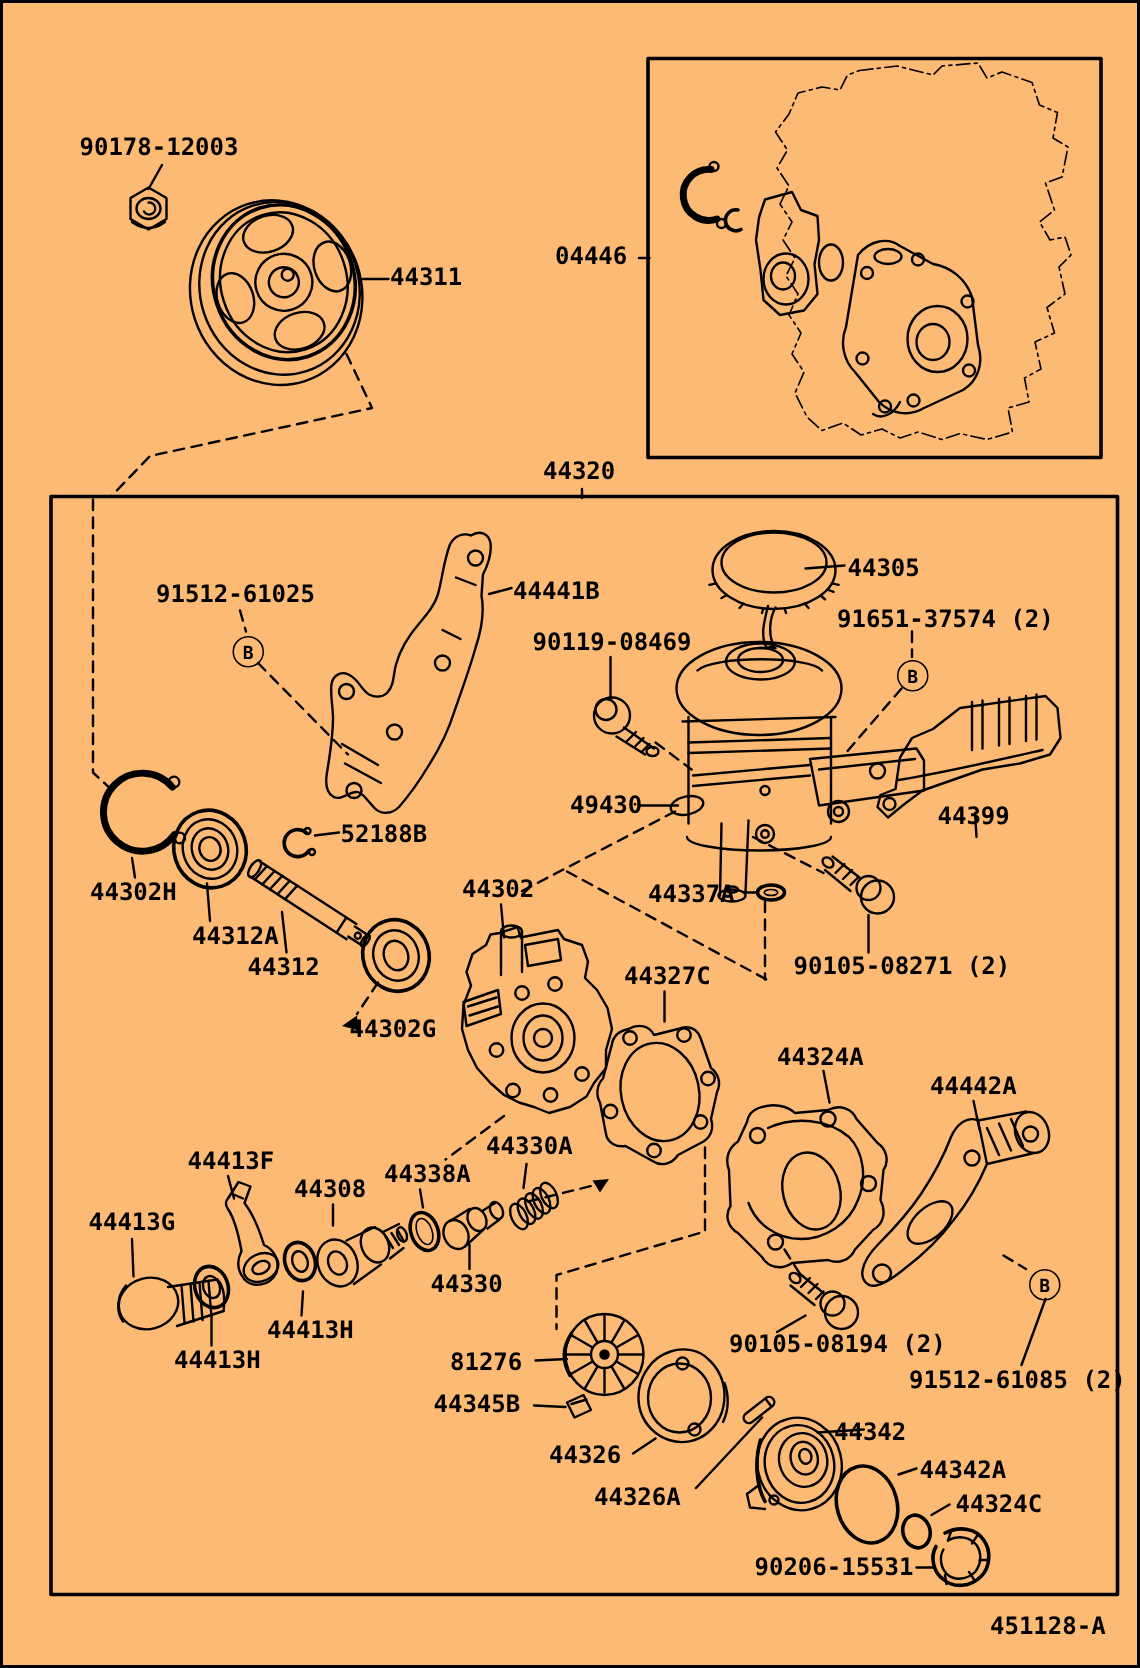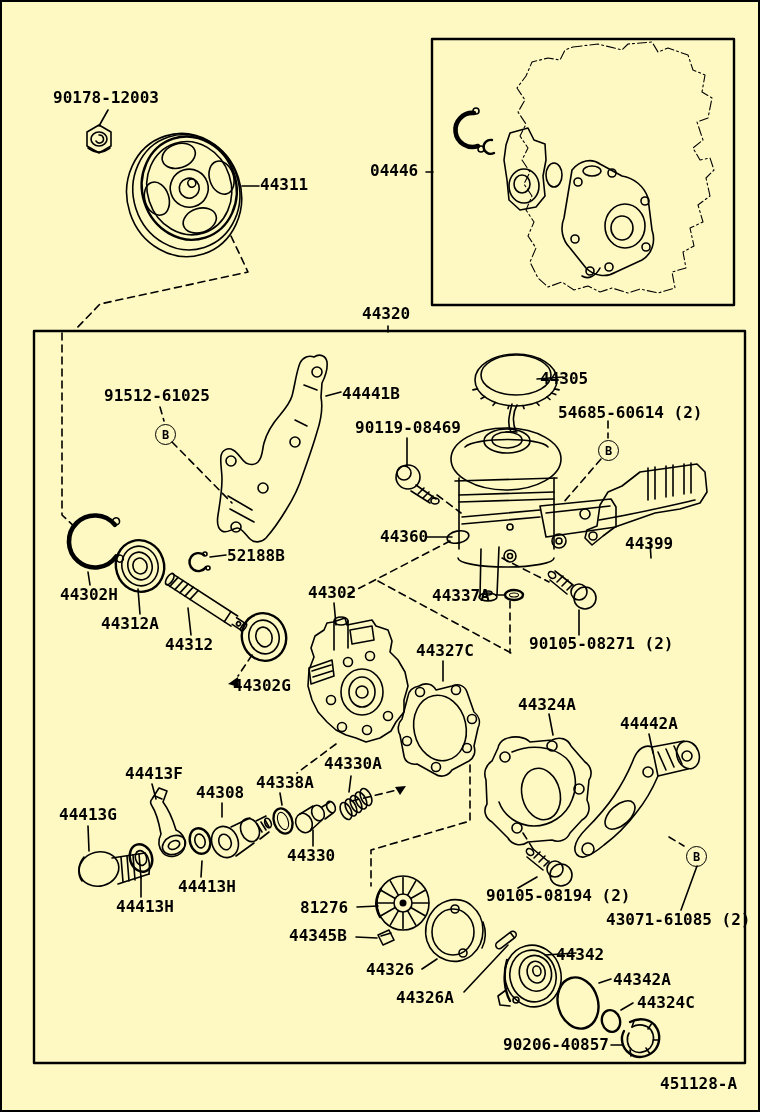--- a/index.html
+++ b/index.html
@@ -1,16 +1,16 @@
 <!DOCTYPE html>
 <html><head>
 <meta charset="utf-8">
 <style>
   html,body{margin:0;padding:0;background:#fff;}
-  #stage{position:relative;width:760px;height:1112px;background:#fef9c3;overflow:hidden;
+  #stage{position:relative;width:760px;height:1112px;background:#fdba74;overflow:hidden;
          font-family:"DejaVu Sans Mono",monospace;}
   #frame{position:absolute;inset:0;border:2px solid #000;pointer-events:none;}
   svg{position:absolute;left:0;top:0;}
   svg *{stroke:#000;fill:none;stroke-width:1.6;stroke-linecap:round;stroke-linejoin:round;}
   svg .thick{stroke-width:4.6;}
   svg .med{stroke-width:2.4;}
   svg .thin{stroke-width:1.1;}
   svg .fillb{fill:#000;stroke:none;}
   svg .dash{stroke-dasharray:7 5;}
   svg .dashdot{stroke-dasharray:9 3 2 3;}
@@ -362,51 +362,51 @@
       M611,1045 L623,1045"></path>
   </svg>
 
   <div class="co" style="left:53px;top:90px">90178-12003</div>
   <div class="co" style="left:260px;top:177px">44311</div>
   <div class="co" style="left:370px;top:163px">04446</div>
   <div class="co" style="left:362px;top:306px">44320</div>
   <div class="co" style="left:104px;top:388px">91512-61025</div>
   <div class="co" style="left:342px;top:386px">44441B</div>
   <div class="co" style="left:355px;top:420px">90119-08469</div>
-  <div class="co" style="left:540px;top:371px">44305</div>
-  <div class="co" style="left:558px;top:405px">54685-60614 (2)</div>
-  <div class="co" style="left:380px;top:529px">44360</div>
+  <div class="co" style="left:565px;top:371px">44305</div>
+  <div class="co" style="left:558px;top:405px">91651-37574 (2)</div>
+  <div class="co" style="left:380px;top:529px">49430</div>
   <div class="co" style="left:625px;top:536px">44399</div>
   <div class="co" style="left:227px;top:548px">52188B</div>
   <div class="co" style="left:60px;top:587px">44302H</div>
-  <div class="co" style="left:101px;top:616px">44312A</div>
+  <div class="co" style="left:128px;top:616px">44312A</div>
   <div class="co" style="left:165px;top:637px">44312</div>
   <div class="co" style="left:308px;top:585px">44302</div>
   <div class="co" style="left:432px;top:588px">44337A</div>
   <div class="co" style="left:529px;top:636px">90105-08271 (2)</div>
   <div class="co" style="left:233px;top:678px">44302G</div>
   <div class="co" style="left:416px;top:643px">44327C</div>
   <div class="co" style="left:518px;top:697px">44324A</div>
   <div class="co" style="left:620px;top:716px">44442A</div>
   <div class="co" style="left:125px;top:766px">44413F</div>
   <div class="co" style="left:196px;top:785px">44308</div>
   <div class="co" style="left:256px;top:775px">44338A</div>
   <div class="co" style="left:324px;top:756px">44330A</div>
   <div class="co" style="left:59px;top:807px">44413G</div>
   <div class="co" style="left:287px;top:848px">44330</div>
   <div class="co" style="left:178px;top:879px">44413H</div>
   <div class="co" style="left:116px;top:899px">44413H</div>
   <div class="co" style="left:300px;top:900px">81276</div>
   <div class="co" style="left:289px;top:928px">44345B</div>
   <div class="co" style="left:486px;top:888px">90105-08194 (2)</div>
-  <div class="co" style="left:606px;top:912px">43071-61085 (2)</div>
+  <div class="co" style="left:606px;top:912px">91512-61085 (2)</div>
   <div class="co" style="left:366px;top:962px">44326</div>
   <div class="co" style="left:396px;top:990px">44326A</div>
   <div class="co" style="left:556px;top:947px">44342</div>
   <div class="co" style="left:613px;top:972px">44342A</div>
   <div class="co" style="left:637px;top:995px">44324C</div>
-  <div class="co" style="left:503px;top:1037px">90206-40857</div>
+  <div class="co" style="left:503px;top:1037px">90206-15531</div>
   <div class="co" style="left:660px;top:1076px">451128-A</div>
 
   <div class="bcirc" style="left:155px;top:424px">B</div>
   <div class="bcirc" style="left:598px;top:440px">B</div>
   <div class="bcirc" style="left:686px;top:846px">B</div>
 </div>
 
 </body></html>

